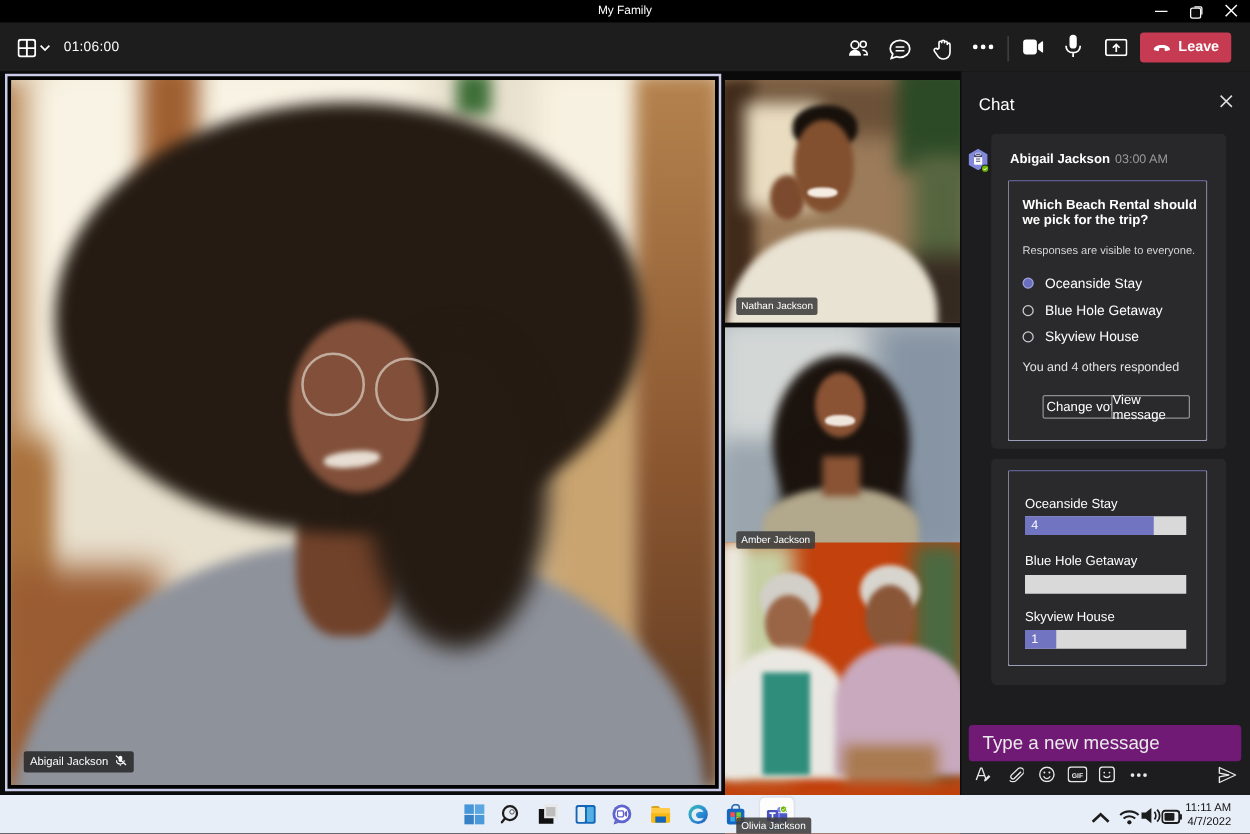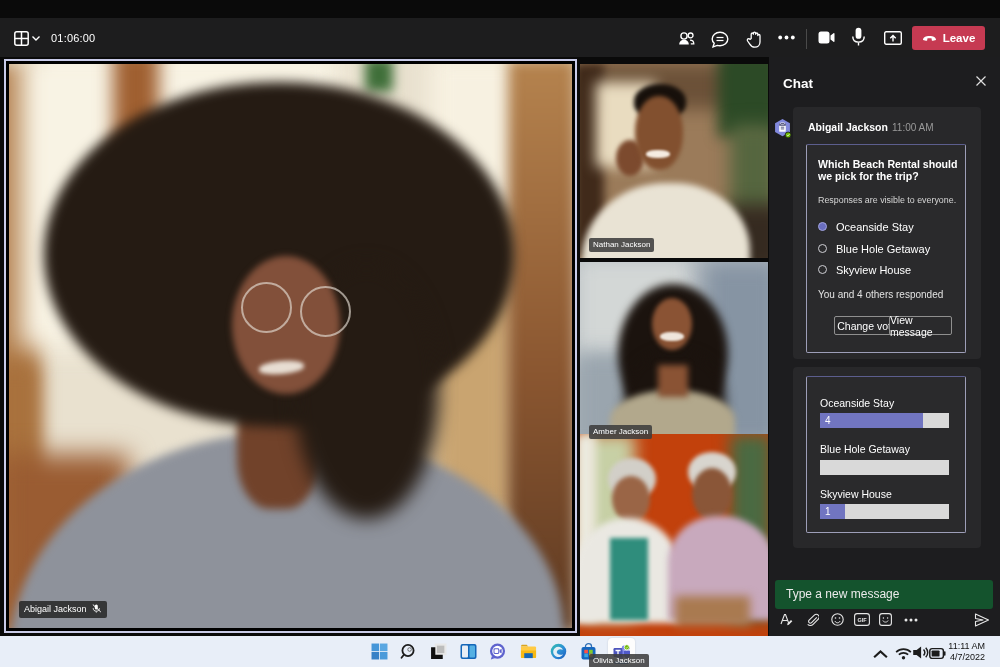--- a/index.html
+++ b/index.html
@@ -25,21 +25,21 @@
 .tile { position:absolute; left:580px; width:188px; overflow:hidden; }
 #t1 { top:64px; height:194px; background:#9b7b5a; }
 #t2 { top:262px; height:183px; background:#aeb6bd; }
 #t3 { top:434px; height:240px; background:#c2410c; }
 .vlabel { position:absolute; left:9px; bottom:6px; background:rgba(62,62,62,0.88); color:#fff; font-size:8px; padding:2px 4px 3px 4px; border-radius:2px; white-space:nowrap; z-index:30; }
 #mainv .vlabel { left:13px; bottom:13px; font-size:9px; padding:3px 5px 4px 5px; background:rgba(38,38,38,0.85); }
 .blob { position:absolute; }
 
 
 #chat { position:absolute; left:769px; top:57px; width:231px; height:579px; background:#1d1d1f; }
-#chat .hdr { position:absolute; left:14px; top:19px; color:#fff; font-size:13.5px; font-weight:bold; }
+#chat .hdr { position:absolute; left:14px; top:19px; color:#fff; font-size:13.5px; font-weight:normal; }
 #chat .close { position:absolute; right:13px; top:18px; color:#e8e8e8; font-size:13px; }
 .msgc { position:absolute; left:24px; width:188px; background:#28282a; border-radius:4px; }
 #m1 { top:50px; height:252px; }
 #m2 { top:310px; height:181px; }
 #avatar { position:absolute; left:4px; top:61px; width:19px; height:21px; z-index:5; }
 #m1 .name { position:absolute; left:15px; top:14px; color:#fff; font-size:10.5px; font-weight:bold; }
 #m1 .time { position:absolute; left:99px; top:15px; color:#9a9a9a; font-size:10px; }
 .card { position:absolute; left:13px; width:160px; background:#2a2a2c; border:1px solid #9d9eb8; border-top:1px solid #5c5e8e; border-radius:2px; }
 #card1 { top:37px; height:209px; }
 #card2 { top:9px; height:157px; }
@@ -48,35 +48,48 @@
 .radio-row { position:absolute; left:11px; height:11px; display:flex; align-items:center; gap:9px; color:#fff; font-size:11px; }
 .rdot { width:9px; height:9px; border-radius:50%; border:1.5px solid #cfcfd4; background:transparent; flex:none; }
 .rdot.sel { border:1.5px solid #a2a4de; background:#6a6ec0; }
 #card1 .resp { position:absolute; left:11px; top:144px; color:#e2e2e2; font-size:10px; }
 .btn { position:absolute; top:171px; height:19px; border:1px solid #8f8f8f; border-radius:2px; color:#fff; font-size:10.5px; display:flex; align-items:center; justify-content:center; background:#2a2a2c; }
 #btn1 { left:11px; width:66px;margin-left:16px; }
 #btn2 { left:82px; width:63px; }
 #card2 .rlab { position:absolute; left:13px; color:#fff; font-size:10.5px; }
 .bar { position:absolute; left:13px; width:129px; height:15px; background:#d9d9d9; }
 .bar .fill { position:absolute; left:0; top:0; height:15px; background:#7175c1; color:#fff; font-size:10px; line-height:15px; padding-left:5px; }
-#input { position:absolute; left:6px; top:523px; width:218px; height:29px; background:#14532d; border-radius:3px; color:#ebebeb; font-size:12px; line-height:29px; padding-left:11px; }
+#input { position:absolute; left:6px; top:523px; width:218px; height:29px; background:#701a75; border-radius:3px; color:#ebebeb; font-size:15px; line-height:29px; padding-left:11px; }
 #composeicons { position:absolute; left:0; top:556px; width:231px; height:20px; }
 #composeicons svg { position:absolute; top:0; }
 
 
 #taskbar { position:absolute; left:0; top:636px; width:1000px; height:31px; background:#e8eef8; }
 #taskbar .tico { position:absolute; top:7px; width:17px; height:17px; }
 #clock { position:absolute; right:15px; top:5px; text-align:right; color:#111; font-size:9px; line-height:10.5px; }
 .tactive { position:absolute; left:608px; top:2px; width:27px; height:27px; background:#fdfdfd; border-radius:4px; box-shadow:0 0 2px rgba(0,0,0,0.15); }
 .tactive:after { content:""; position:absolute; left:6px; bottom:1px; width:15px; height:3px; border-radius:2px; background:#3f73b5; }
 </style>
 </head>
 <body>
 <div id="app">
 
+  <div id="titlebar">
+    <div class="title">My Family</div>
+    <svg class="winbtn" style="left:922px" width="14" height="18">
+        <line x1="2" y1="9" x2="12" y2="9" stroke="#fff" stroke-width="1"></line>
+      </svg>
+    <svg class="winbtn" style="left:950px" width="14" height="18">
+        <path d="M5.5 5.5 l5 0 a1 1 0 0 1 1 1 l0 5" fill="none" stroke="#fff" stroke-width="1"></path>
+        <rect x="2.5" y="6.5" width="8" height="8" rx="1.5" fill="#0a0a0a" stroke="#fff" stroke-width="1"></rect>
+      </svg>
+    <svg class="winbtn" style="left:978px" width="14" height="18">
+        <path d="M2.5 4 L11.5 13 M11.5 4 L2.5 13" stroke="#fff" stroke-width="1.2"></path>
+      </svg>
+  </div>
 
   <div id="toolbar">
     <svg class="tbico" style="left:14px; top:13px" width="15" height="15" viewBox="0 0 15 15">
         <rect x="0.8" y="0.8" width="13.4" height="13.4" rx="2" fill="none" stroke="#fff" stroke-width="1.5"></rect>
         <line x1="7.5" y1="1" x2="7.5" y2="14" stroke="#fff" stroke-width="1.5"></line>
         <line x1="1" y1="7.5" x2="14" y2="7.5" stroke="#fff" stroke-width="1.5"></line>
       </svg>
     <svg class="tbico" style="left:31px; top:17px" width="10" height="7" viewBox="0 0 10 7">
         <path d="M1.5 1.5 L5 5 L8.5 1.5" fill="none" stroke="#fff" stroke-width="1.4"></path>
       </svg>
@@ -201,21 +214,21 @@
         <rect x="7.2" y="6.2" width="7.6" height="2.6" fill="#464775"></rect>
         <rect x="8.6" y="5.2" width="4.8" height="2" rx="1" fill="#464775" stroke="#fff" stroke-width="0.7"></rect>
         <line x1="9" y1="10.5" x2="13" y2="10.5" stroke="#464775" stroke-width="1"></line>
         <line x1="9" y1="12.5" x2="13" y2="12.5" stroke="#464775" stroke-width="1"></line>
         <circle cx="17.5" cy="19.5" r="3.4" fill="#6bb700" stroke="#1d1d1f" stroke-width="1"></circle>
         <path d="M15.9 19.5 l1.2 1.2 l2-2.2" fill="none" stroke="#fff" stroke-width="0.9"></path>
       </svg>
 
     <div class="msgc" id="m1">
       <div class="name">Abigail Jackson</div>
-      <div class="time">11:00 AM</div>
+      <div class="time">03:00 AM</div>
       <div class="card" id="card1">
         <div class="q">Which Beach Rental should<br>we pick for the trip?</div>
         <div class="sub">Responses are visible to everyone.</div>
         <div class="radio-row" style="top:76px"><span class="rdot sel"></span>Oceanside Stay</div>
         <div class="radio-row" style="top:98px"><span class="rdot"></span>Blue Hole Getaway</div>
         <div class="radio-row" style="top:119px"><span class="rdot"></span>Skyview House</div>
         <div class="resp">You and 4 others responded</div>
         <div class="btn" id="btn1">Change vote</div>
         <div class="btn" id="btn2">View message</div>
       </div>

